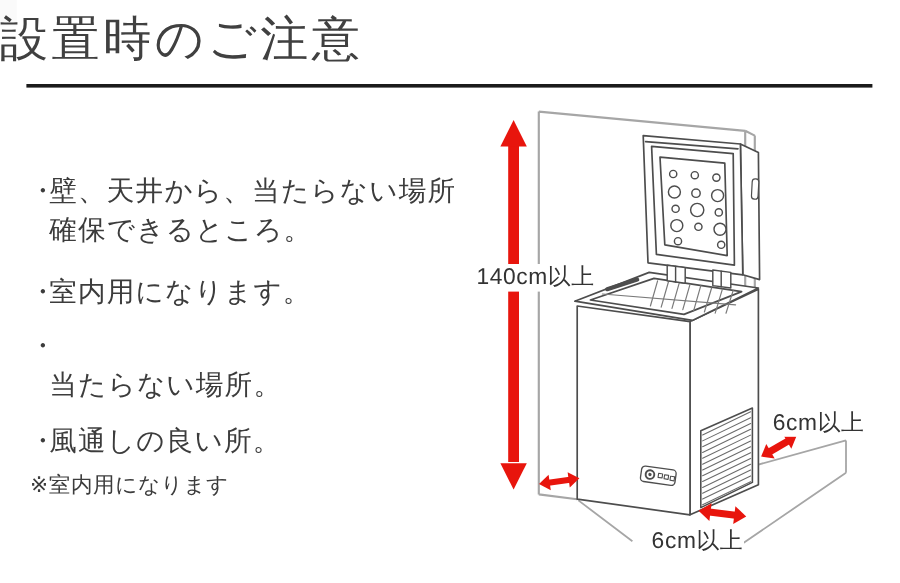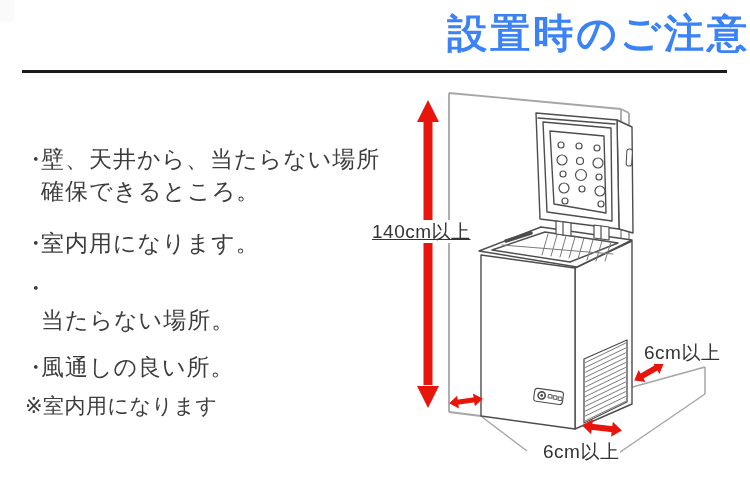--- a/index.html
+++ b/index.html
@@ -2,41 +2,41 @@
 <html><head>
 <meta charset="utf-8">
 <style>
   html,body{margin:0;padding:0;background:#fff;}
   .page{
     position:relative;width:750px;height:486px;overflow:hidden;background:#ffffff;
     font-family:"Liberation Sans","DejaVu Sans",sans-serif;
   }
   .corner-artifact{position:absolute;left:0;top:0;width:14px;height:22px;background:#fafafa;}
   .title{
-    position:absolute;top:8px;left:0;width:100%;text-align:right;
-    font-size:40px;font-weight:bold;letter-spacing:3px;color:#3b82f6;line-height:50px;
+    position:absolute;top:8px;left:0;width:100%;text-align:left;
+    font-size:40px;font-weight:normal;letter-spacing:3px;color:#404040;line-height:50px;
   }
   .divider{position:absolute;left:22px;top:70px;width:705px;height:3px;background:#1b1b1b;}
   .note-item{
     position:absolute;left:24px;display:flex;
     font-size:23px;line-height:32px;color:#3c3c3c;letter-spacing:1px;white-space:nowrap;
   }
   .note-bullet{width:17px;flex:none;}
   .note-line2:empty{display:none;}
   #note-1{top:143px}
   #note-2{top:227px}
   #note-3{top:272px}
   #note-4{top:351px}
-  .footnote{position:absolute;left:25px;top:392px;font-size:21px;color:#3c3c3c;letter-spacing:0.5px;}
+  .footnote{position:absolute;left:25px;top:392px;font-size:18px;color:#3c3c3c;letter-spacing:0.5px;}
   .diagram-svg{position:absolute;left:0;top:0;}
   .clr-label{
     position:absolute;font-size:19px;color:#333;letter-spacing:0.5px;
     background:#fff;line-height:23px;padding:0 1px;white-space:nowrap;
   }
-  #label-top{left:371px;top:220px;text-decoration:underline;}
+  #label-top{left:396px;top:220px;}
   #label-left{left:433px;top:423px;}
   #label-bottom{left:542px;top:440px;}
   #label-right{left:643px;top:341px;}
 </style>
 </head>
 <body>
 
 <div class="page">
 
   <div class="corner-artifact"></div>

